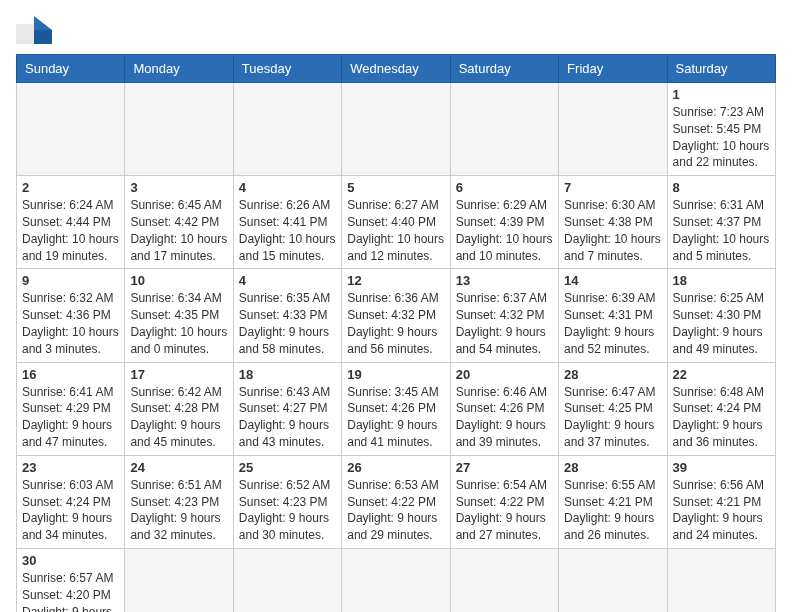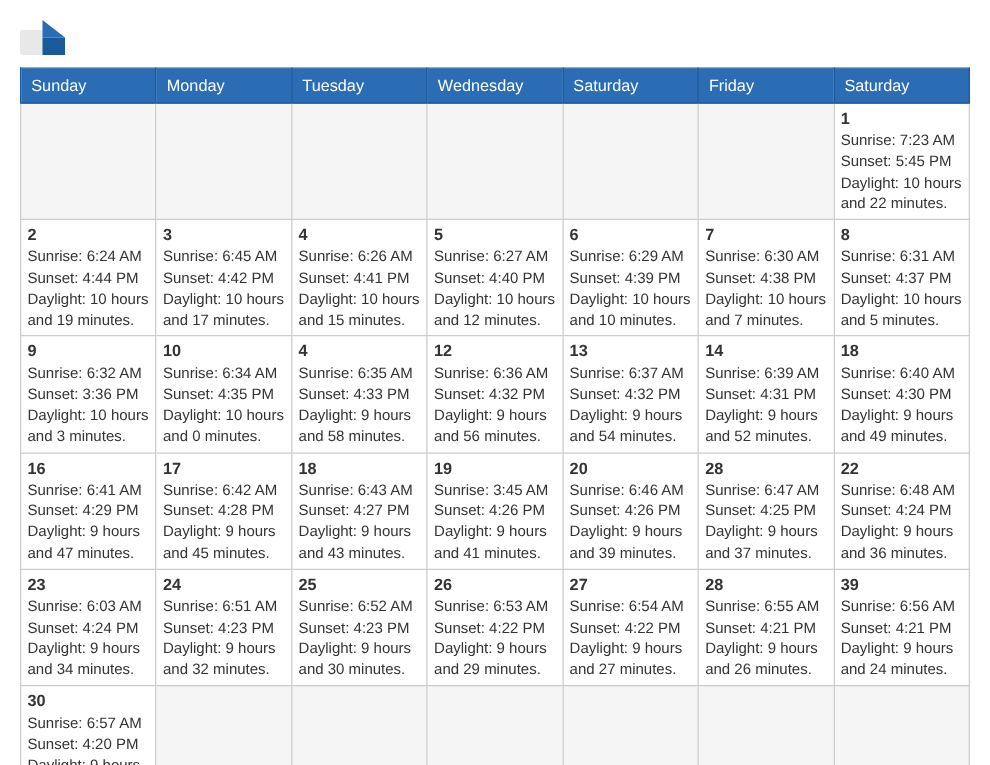--- a/index.html
+++ b/index.html
@@ -169,21 +169,21 @@
           <span class="day-num">8</span>
           <div class="day-info">Sunrise: 6:31 AM
 Sunset: 4:37 PM
 Daylight: 10 hours and 5 minutes.</div>
         </td>
       </tr>
       <tr class="week-row">
         <td>
           <span class="day-num">9</span>
           <div class="day-info">Sunrise: 6:32 AM
-Sunset: 3:36 PM
+Sunset: 4:36 PM
 Daylight: 10 hours and 3 minutes.</div>
         </td>
         <td>
           <span class="day-num">10</span>
           <div class="day-info">Sunrise: 6:34 AM
 Sunset: 4:35 PM
 Daylight: 10 hours and 0 minutes.</div>
         </td>
         <td>
           <span class="day-num">4</span>
@@ -204,21 +204,21 @@
 Daylight: 9 hours and 54 minutes.</div>
         </td>
         <td>
           <span class="day-num">14</span>
           <div class="day-info">Sunrise: 6:39 AM
 Sunset: 4:31 PM
 Daylight: 9 hours and 52 minutes.</div>
         </td>
         <td>
           <span class="day-num">18</span>
-          <div class="day-info">Sunrise: 6:40 AM
+          <div class="day-info">Sunrise: 6:25 AM
 Sunset: 4:30 PM
 Daylight: 9 hours and 49 minutes.</div>
         </td>
       </tr>
       <tr class="week-row">
         <td>
           <span class="day-num">16</span>
           <div class="day-info">Sunrise: 6:41 AM
 Sunset: 4:29 PM
 Daylight: 9 hours and 47 minutes.</div>

